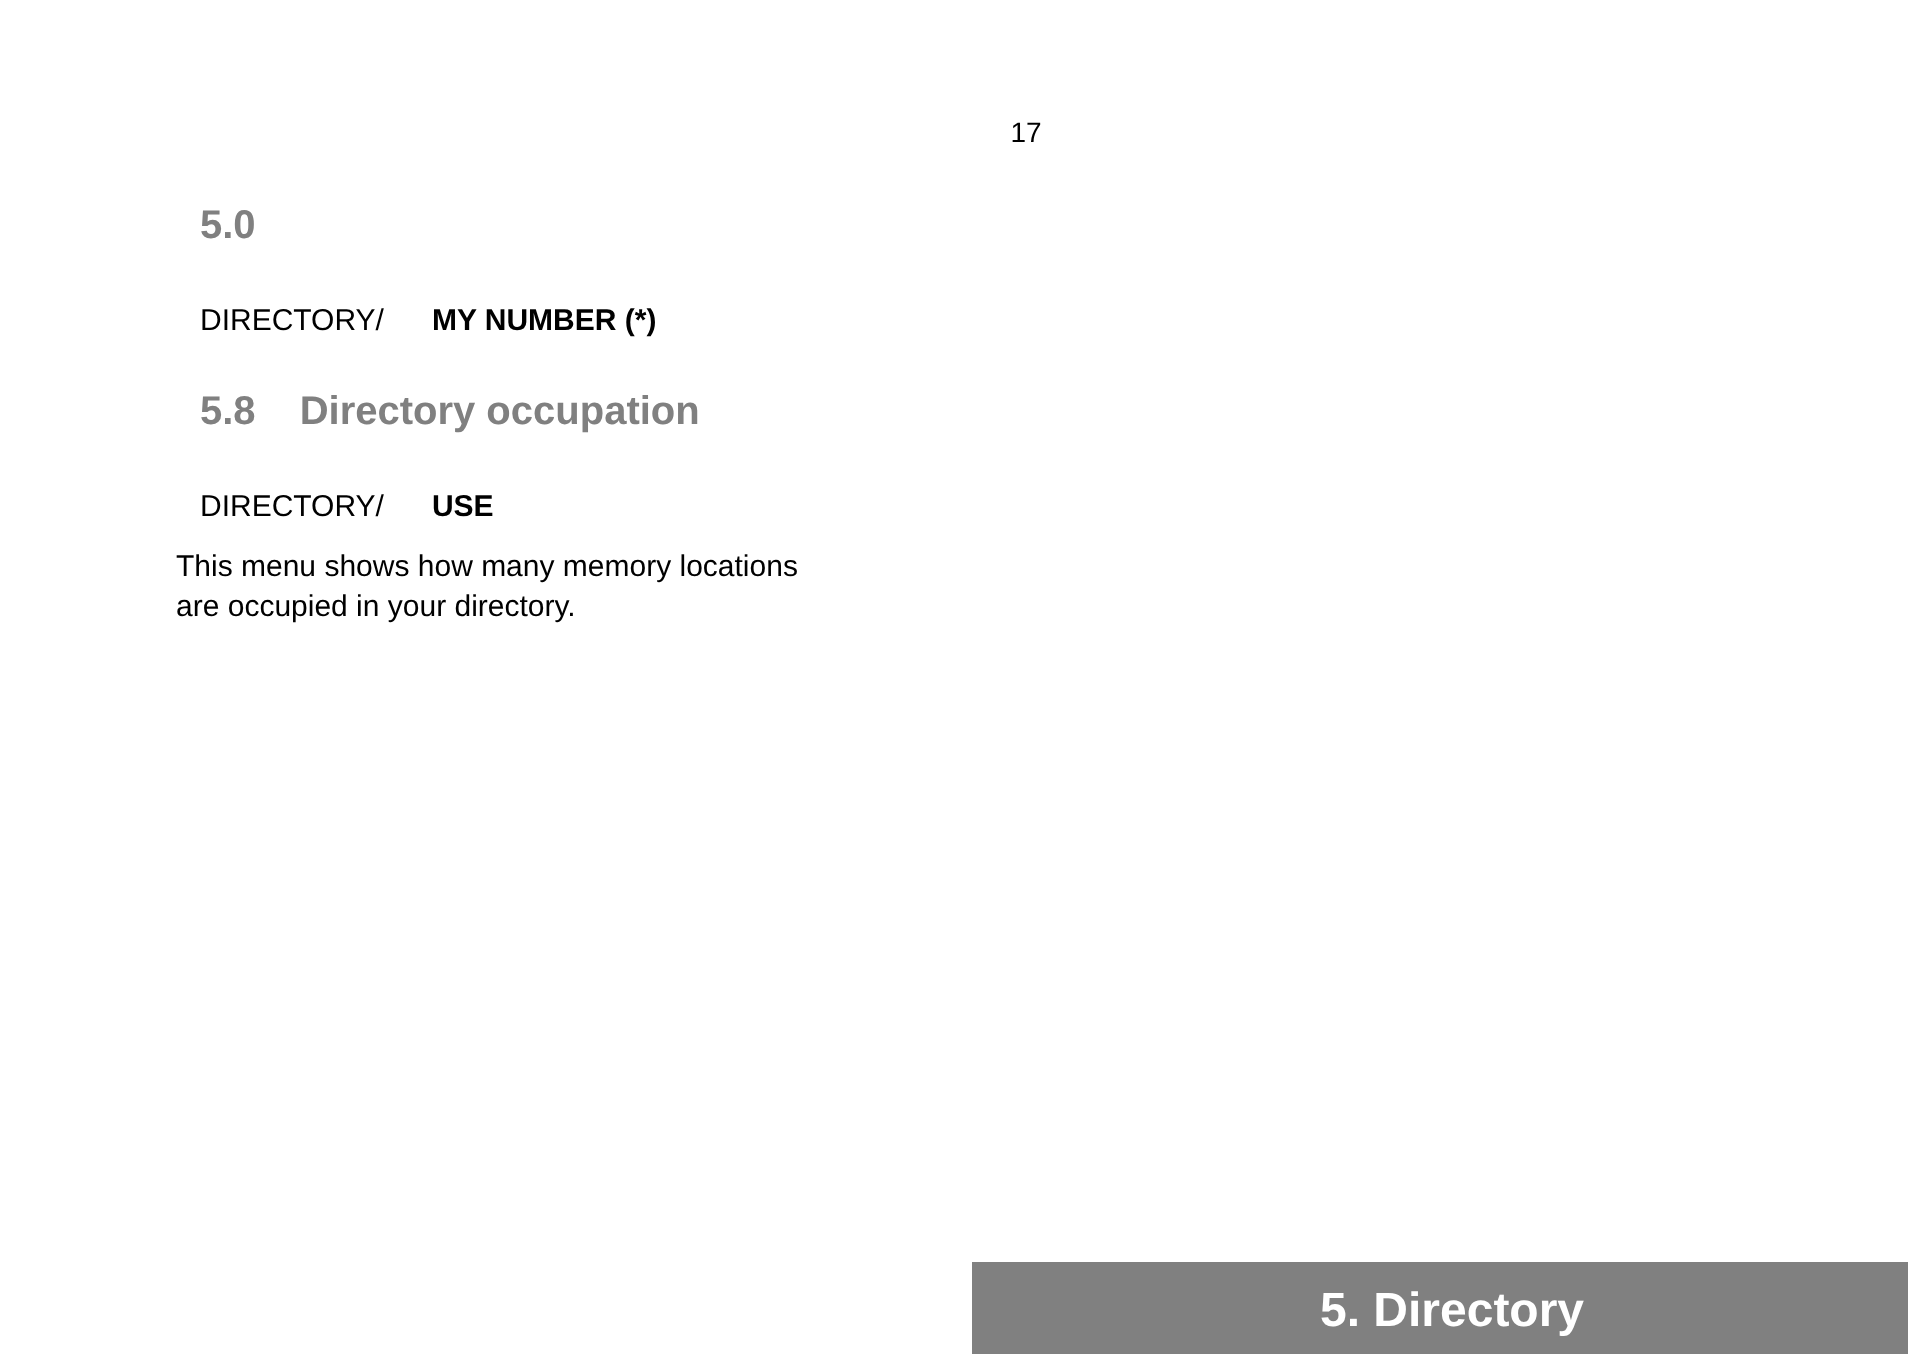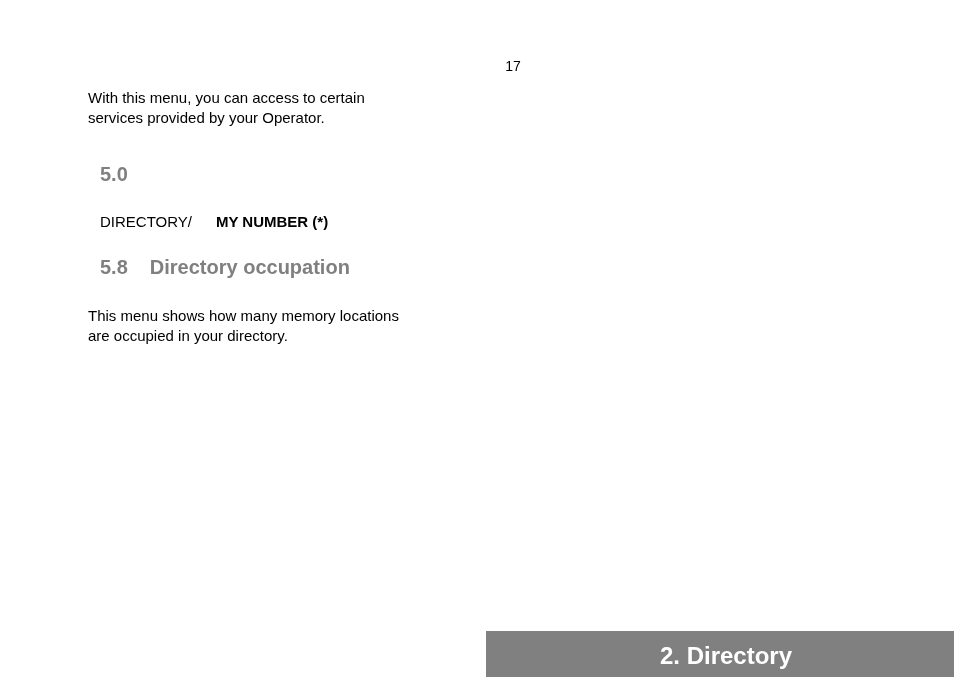--- a/index.html
+++ b/index.html
@@ -73,32 +73,34 @@
       font-weight: bold;
     }
   </style>
 </head>
 <body>
 
 <div class="page-number">17</div>
 
 <div class="content">
 
-  <div class="body-text">With this menu, you can access to certain services provided by your Operator.</div>
 
   <div class="section-heading">
     <span class="num">5.0</span>
   </div>
   <div class="path-line">
     <span class="prefix">DIRECTORY/</span><span class="bold">MY NUMBER (*)</span>
   </div>
 
   <div class="section-heading">
     <span class="num">5.8</span>
     <span>Directory occupation</span>
   </div>
+  <div class="path-line">
+    <span class="prefix">DIRECTORY/</span><span class="bold">USE</span>
+  </div>
   <div class="body-text">This menu shows how many memory locations are occupied in your directory.</div>
 
 </div>
 
 <div class="footer-tab">
-  <span class="footer-tab-text">2. Directory</span>
+  <span class="footer-tab-text">5. Directory</span>
 </div>
 
 </body></html>

